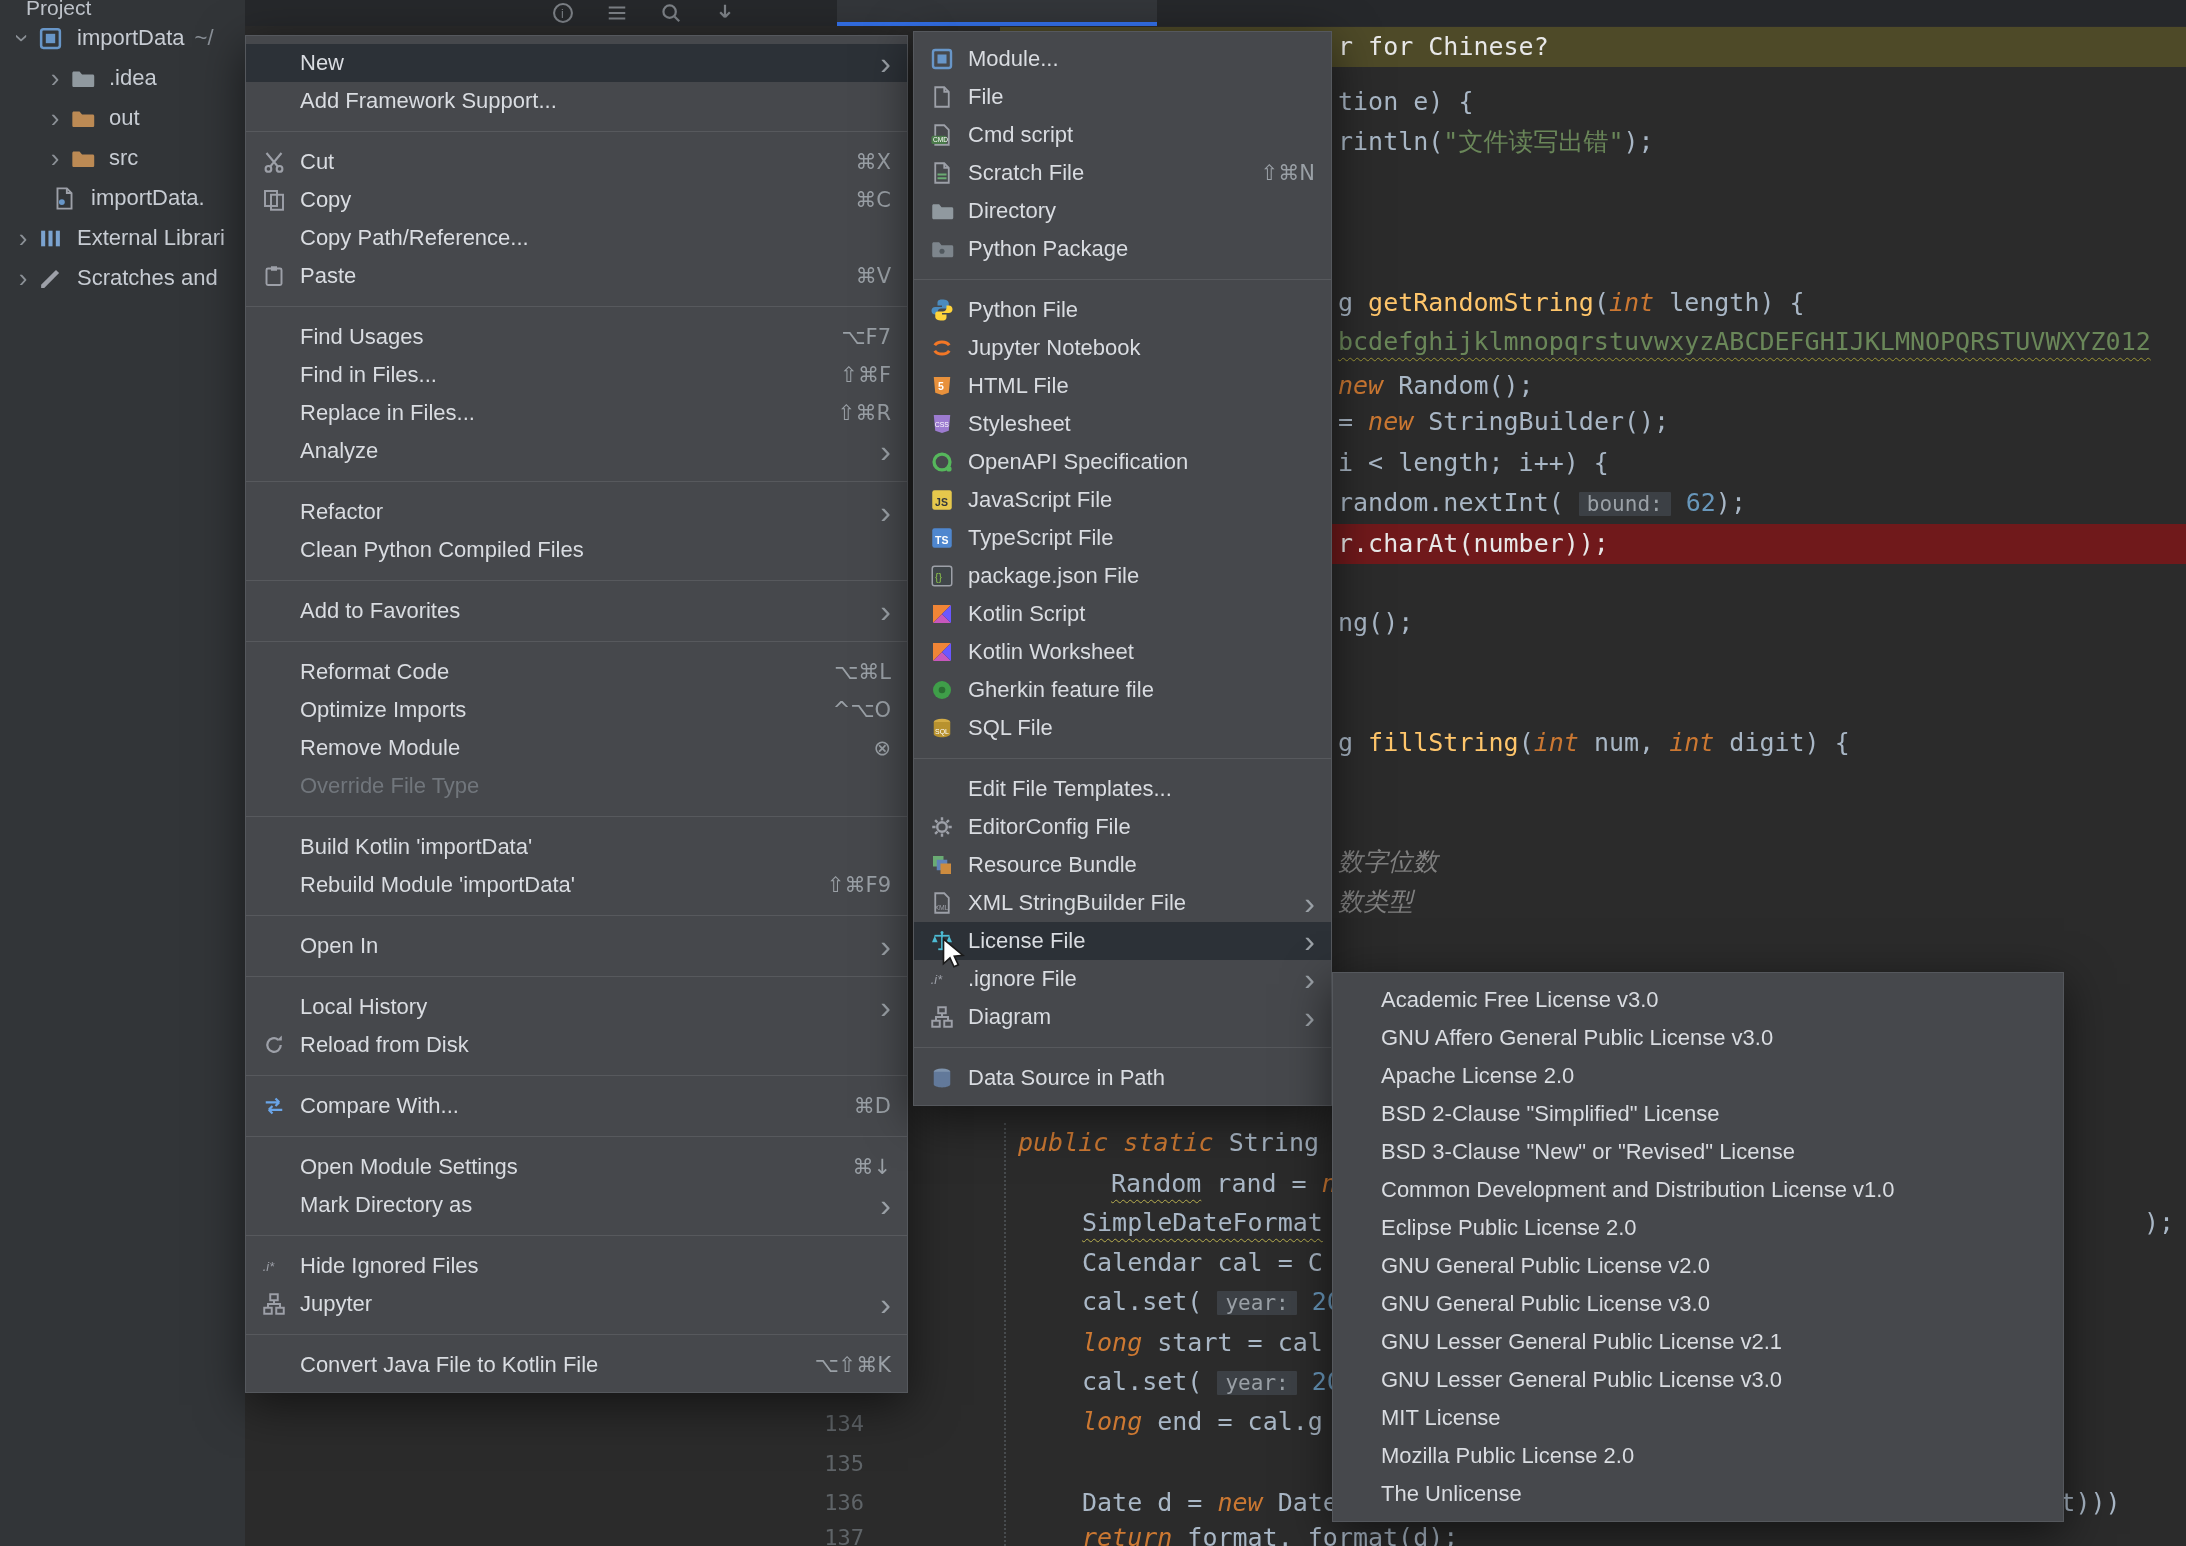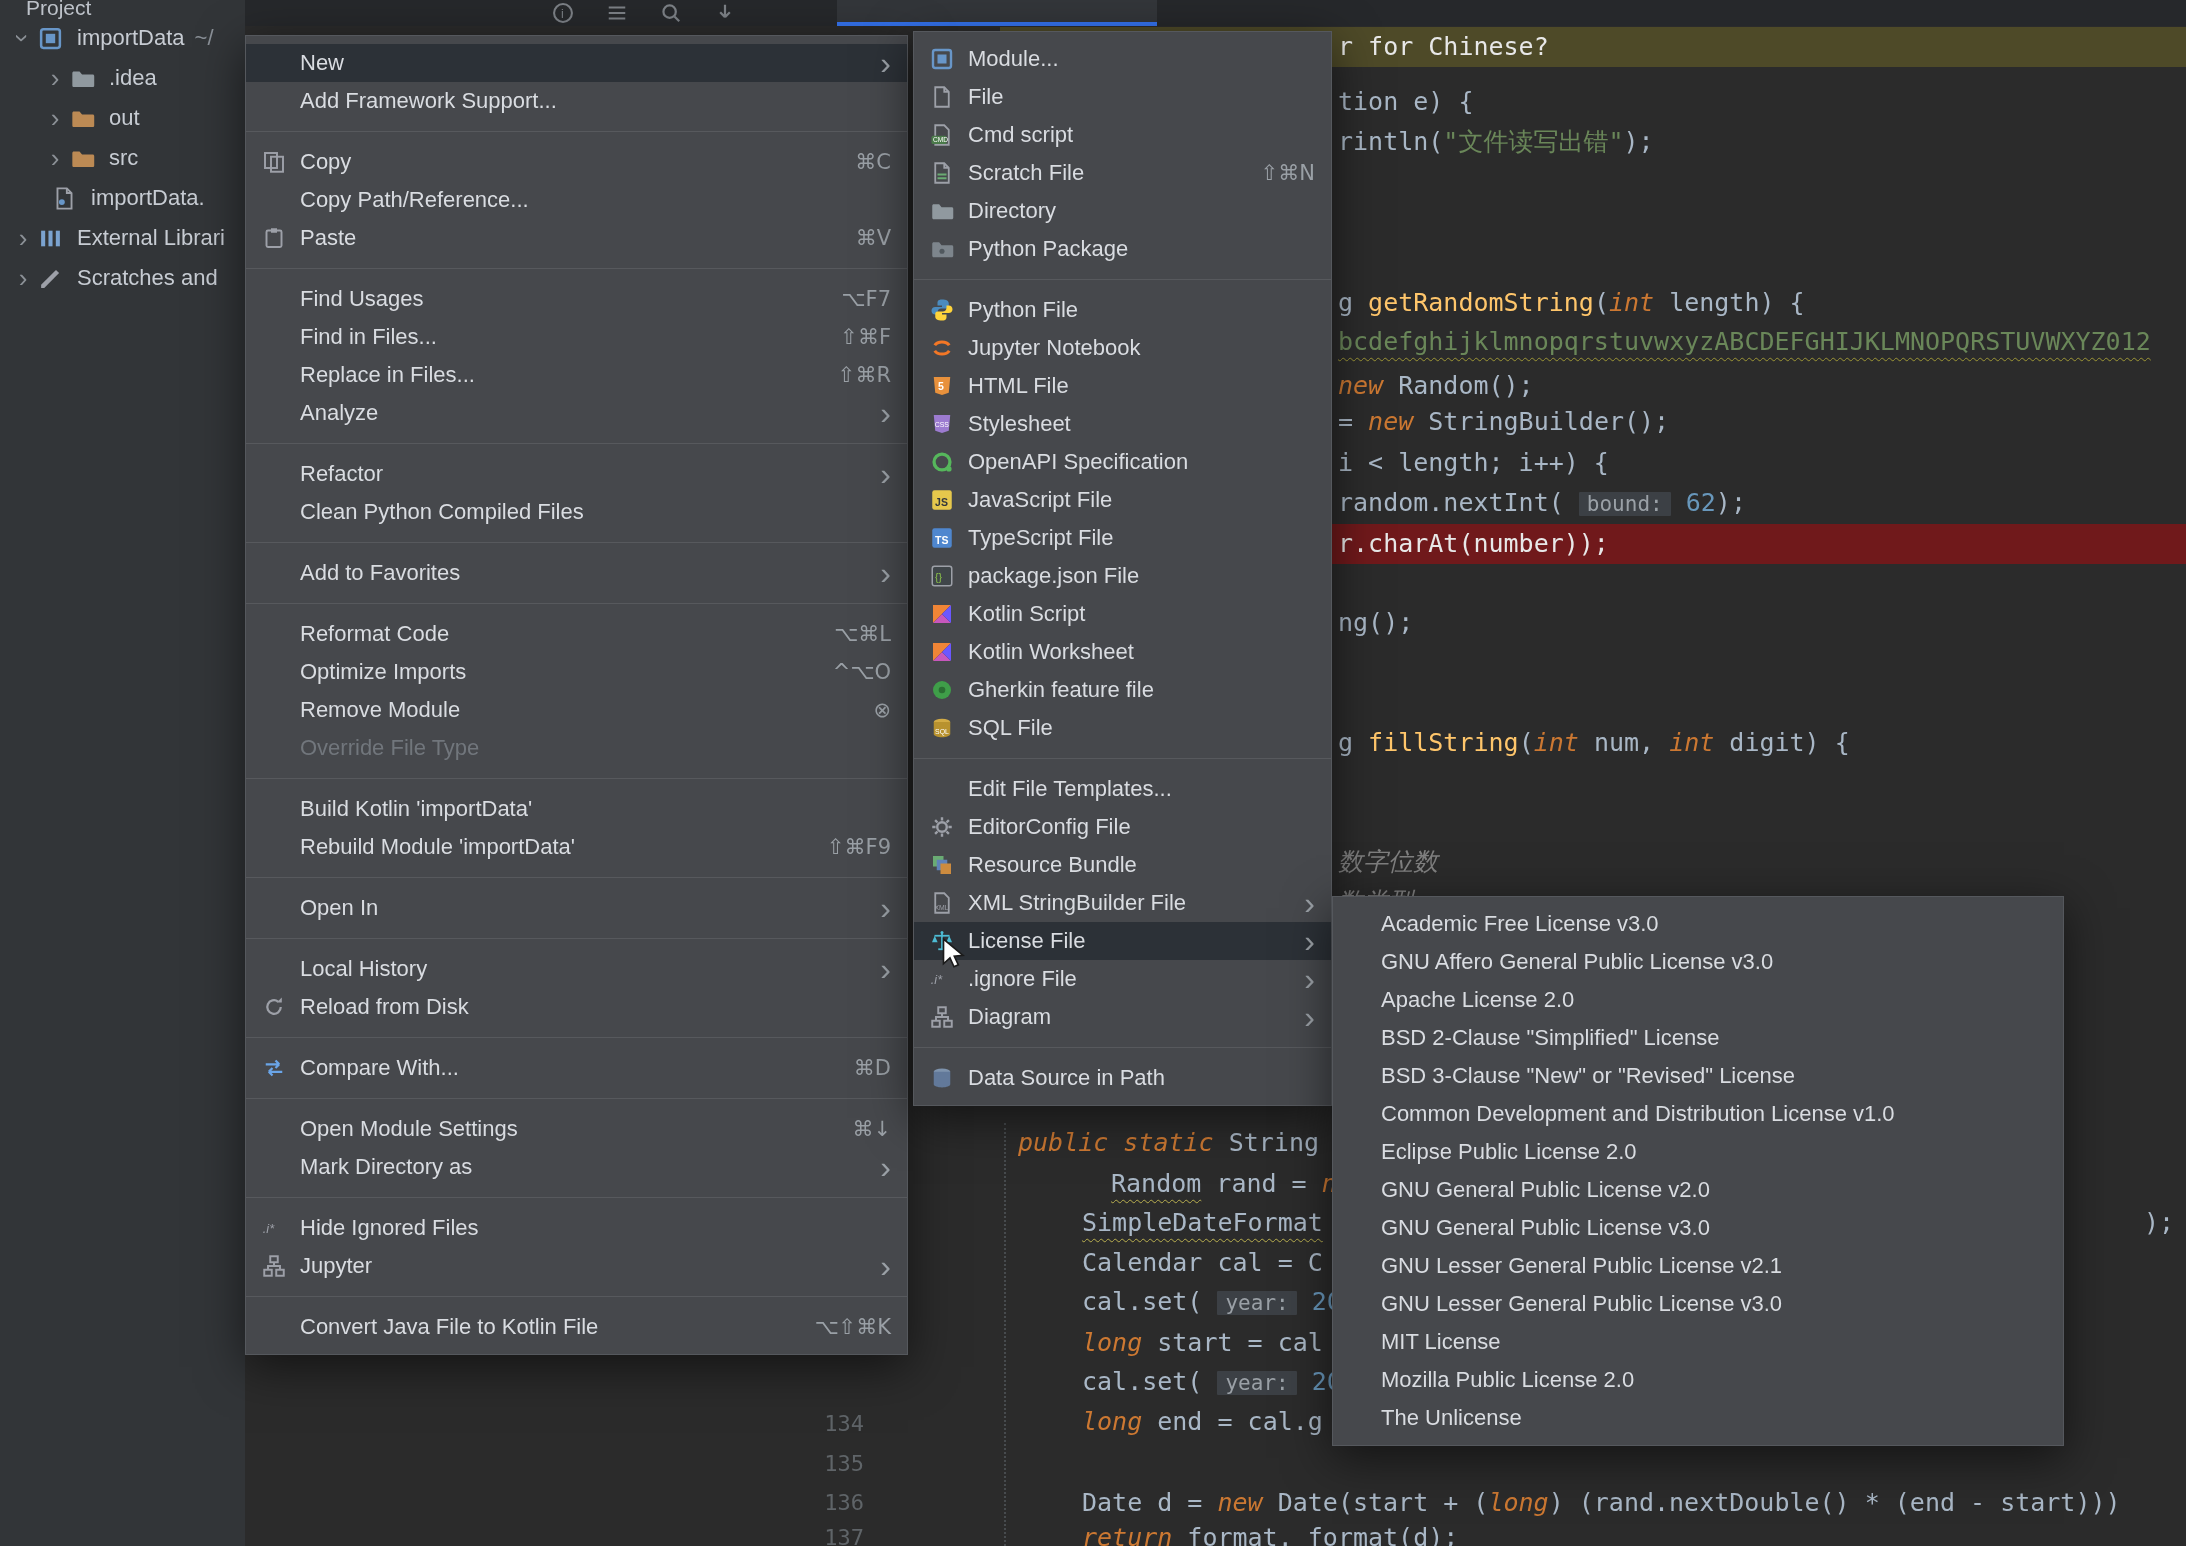--- a/index.html
+++ b/index.html
@@ -24,21 +24,21 @@
   .trow .chev.exp{transform:rotate(90deg)}
   .trow .ti{width:30px;height:26px;flex:none;margin:0 9px 0 2px;display:flex;align-items:center}
   .ti svg{width:25px;height:25px}
   .tlabel{flex:none}
   .tpath{color:#8a9097;margin-left:10px}
 
   
   .menu{position:absolute;background:#46484c;border:1px solid #55585d;box-shadow:0 12px 44px rgba(0,0,0,.55);padding:8px 0}
   #context-menu{left:245px;top:35px;width:663px;z-index:10}
   #new-submenu{left:913px;top:31px;width:419px;z-index:11}
-  #license-menu{left:1332px;top:896px;width:732px;z-index:12}
+  #license-menu{left:1332px;top:972px;width:732px;z-index:12}
   .mrow{height:38px;display:flex;align-items:center;padding:0 16px 0 12px;color:#d9dce1;font-size:22px;white-space:nowrap}
   .mrow.sel{background:#2c3137}
   .mrow.dis{color:#71767c}
   .mi{width:32px;height:26px;flex:none;margin-right:10px;display:flex;align-items:center;justify-content:center}
   .mi svg{width:24px;height:24px}
   .mlabel{flex:none}
   .msc{margin-left:auto;color:#9aa0a6;font-family:"DejaVu Sans",sans-serif;font-size:21px;padding-left:30px}
   .marr{margin-left:auto;color:#9aa0a6;font-size:32px;line-height:1;padding-left:20px}
   .msep{height:1px;background:#57595d;margin:11px 0}
   .menu.plain .mrow{padding-left:48px}
@@ -207,20 +207,33 @@
         <span class="marr">›</span>
       </div>
       <div class="mrow">
         <span class="mi"></span>
         <span class="mlabel">Add Framework Support...</span>
       </div>
       <div class="msep"></div>
       <div class="mrow">
         <span class="mi">
           <svg viewBox="0 0 16 16">
+            <g stroke="#9da0a8" stroke-width="1.4" fill="none">
+              <path d="M3 2l7.5 9M13 2 5.5 11"></path>
+              <circle cx="4.3" cy="12.6" r="1.9"></circle>
+              <circle cx="11.7" cy="12.6" r="1.9"></circle>
+            </g>
+          </svg>
+        </span>
+        <span class="mlabel">Cut</span>
+        <span class="msc">⌘X</span>
+      </div>
+      <div class="mrow">
+        <span class="mi">
+          <svg viewBox="0 0 16 16">
             <g fill="none" stroke="#9da0a8" stroke-width="1.3">
               <rect x="2" y="2" width="8" height="10"></rect>
               <rect x="6" y="4.5" width="8" height="10"></rect>
             </g>
           </svg>
         </span>
         <span class="mlabel">Copy</span>
         <span class="msc">⌘C</span>
       </div>
       <div class="mrow">

